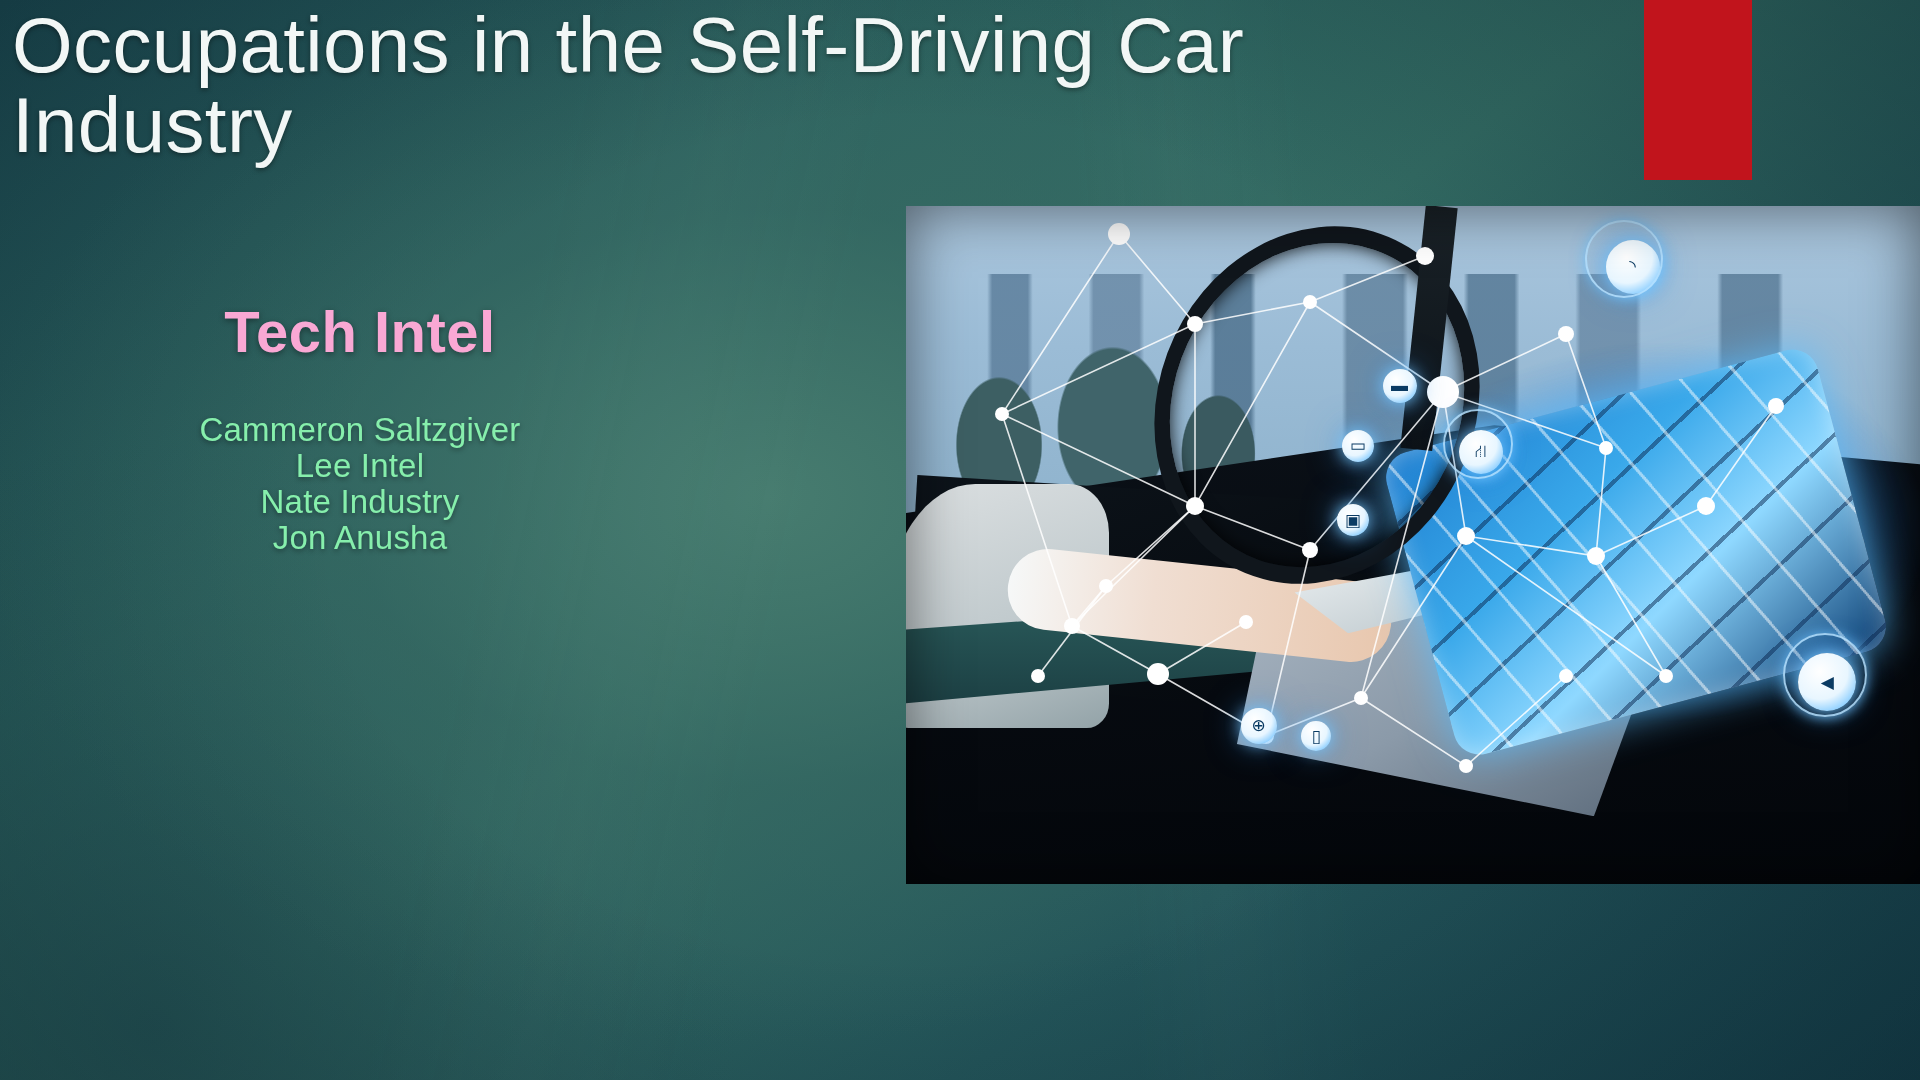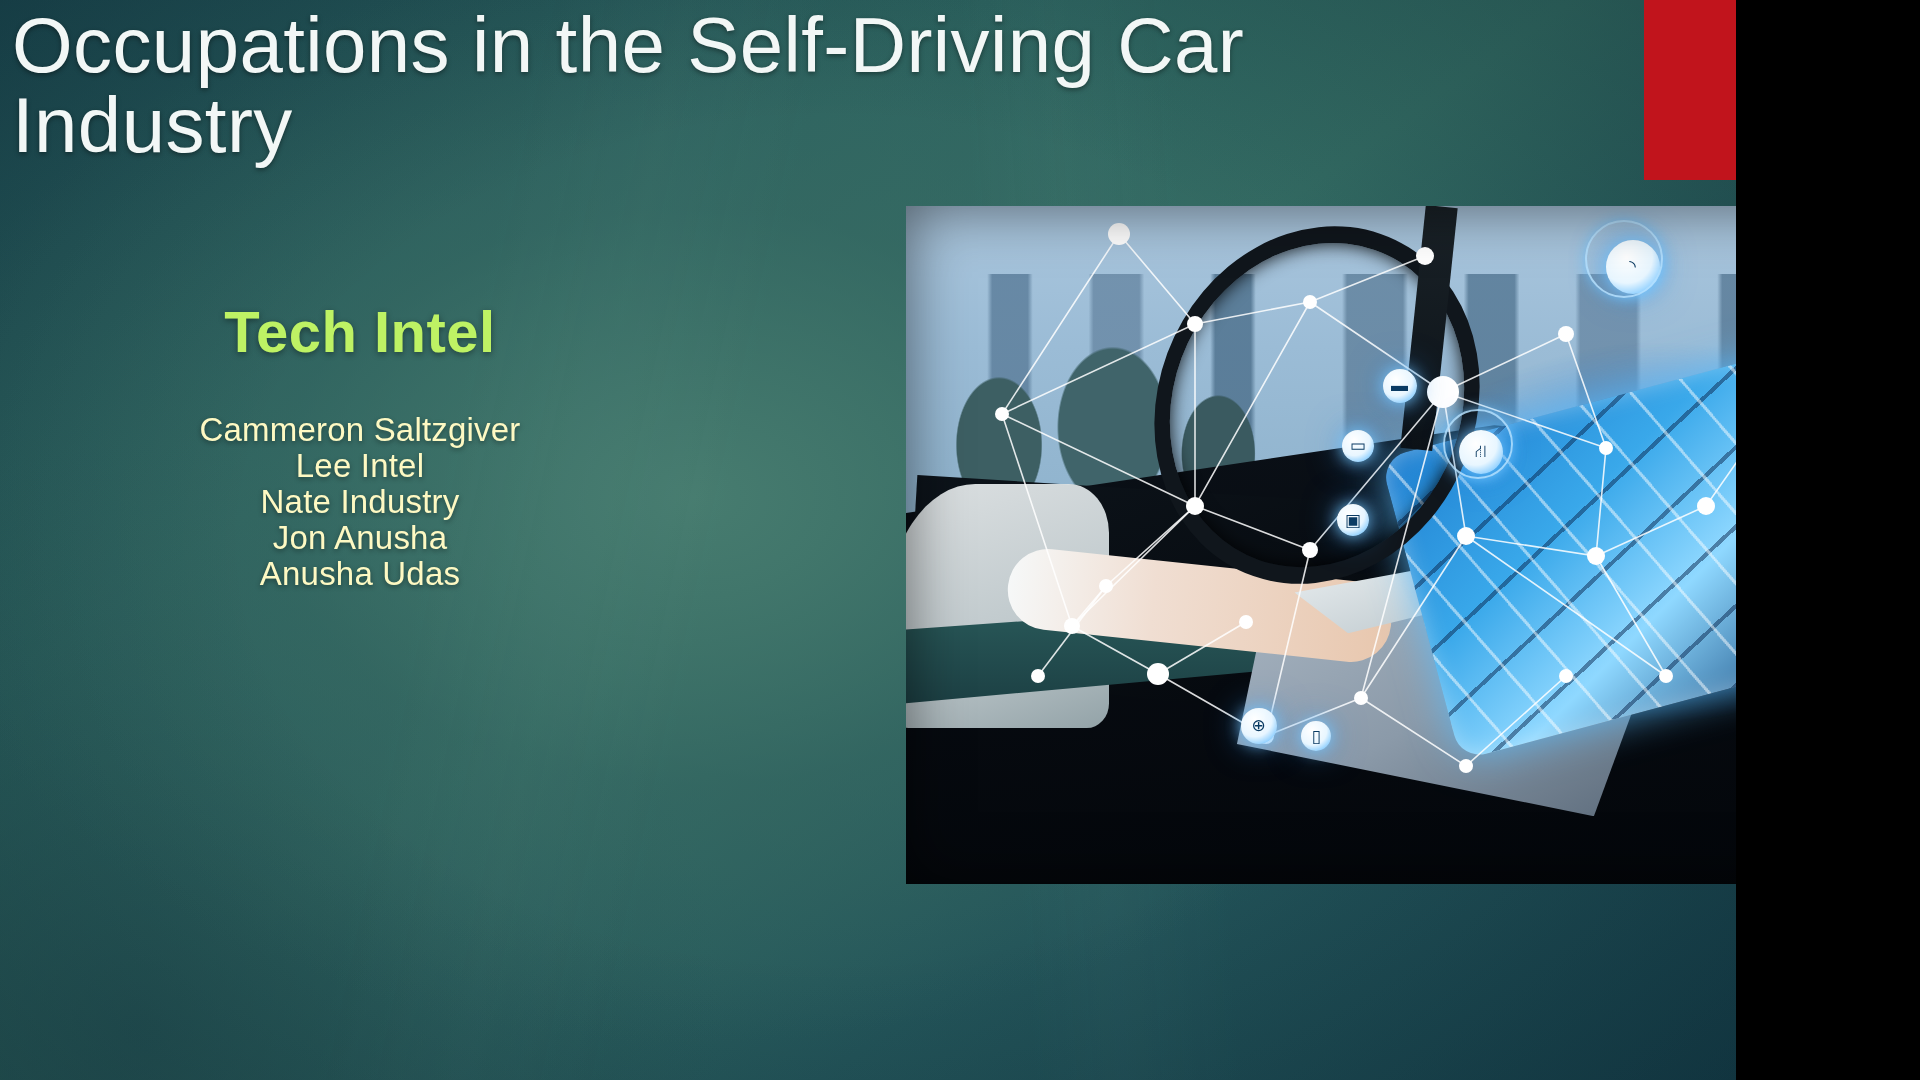--- a/index.html
+++ b/index.html
@@ -8,21 +8,21 @@
     padding: 0;
     background: #000;
   }
   body {
     font-family: "Liberation Sans", sans-serif;
   }
 
   
   #slide {
     position: relative;
-    width: 1736px;
+    width: 1920px;
     height: 1080px;
     overflow: hidden;
     background: #2b5a58;
   }
 
   
   .bg-base {
     position: absolute;
     inset: 0;
     background:
@@ -72,35 +72,35 @@
 
   
   .subtitle-block {
     position: absolute;
     left: 60px;
     top: 300px;
     width: 600px;
     text-align: center;
   }
   .org-name {
-    color: #bef264;
+    color: #f9a8d4;
     font-size: 58px;
     font-weight: bold;
     letter-spacing: 0.5px;
     line-height: 1.1;
     text-shadow: 0 2px 6px rgba(0,0,0,0.40);
     margin: 0 0 48px 0;
   }
   .name-list {
     list-style: none;
     margin: 0;
     padding: 0;
   }
   .name-list li {
-    color: #fef9c3;
+    color: #86efac;
     font-size: 33px;
     font-weight: 300;
     line-height: 1.09;
     letter-spacing: 0.2px;
     text-shadow: 0 2px 5px rgba(0,0,0,0.38);
   }
 
   
   .picture {
     position: absolute;
@@ -287,21 +287,20 @@
 
   <div class="title">Occupations in the Self-Driving Car Industry</div>
 
   <div class="subtitle-block">
     <div class="org-name">Tech Intel</div>
     <ul class="name-list">
       <li>Cammeron Saltzgiver</li>
       <li>Lee Intel</li>
       <li>Nate Industry</li>
       <li>Jon Anusha</li>
-      <li>Anusha Udas</li>
     </ul>
   </div>
 
   <div class="picture" title="Person working on a laptop inside a self-driving car with a glowing blue connected-technology interface overlay">
 
     <div class="ph-sky"></div>
     <div class="ph-city"></div>
     <div class="ph-trees"></div>
 
     <div class="ph-interior"></div>

